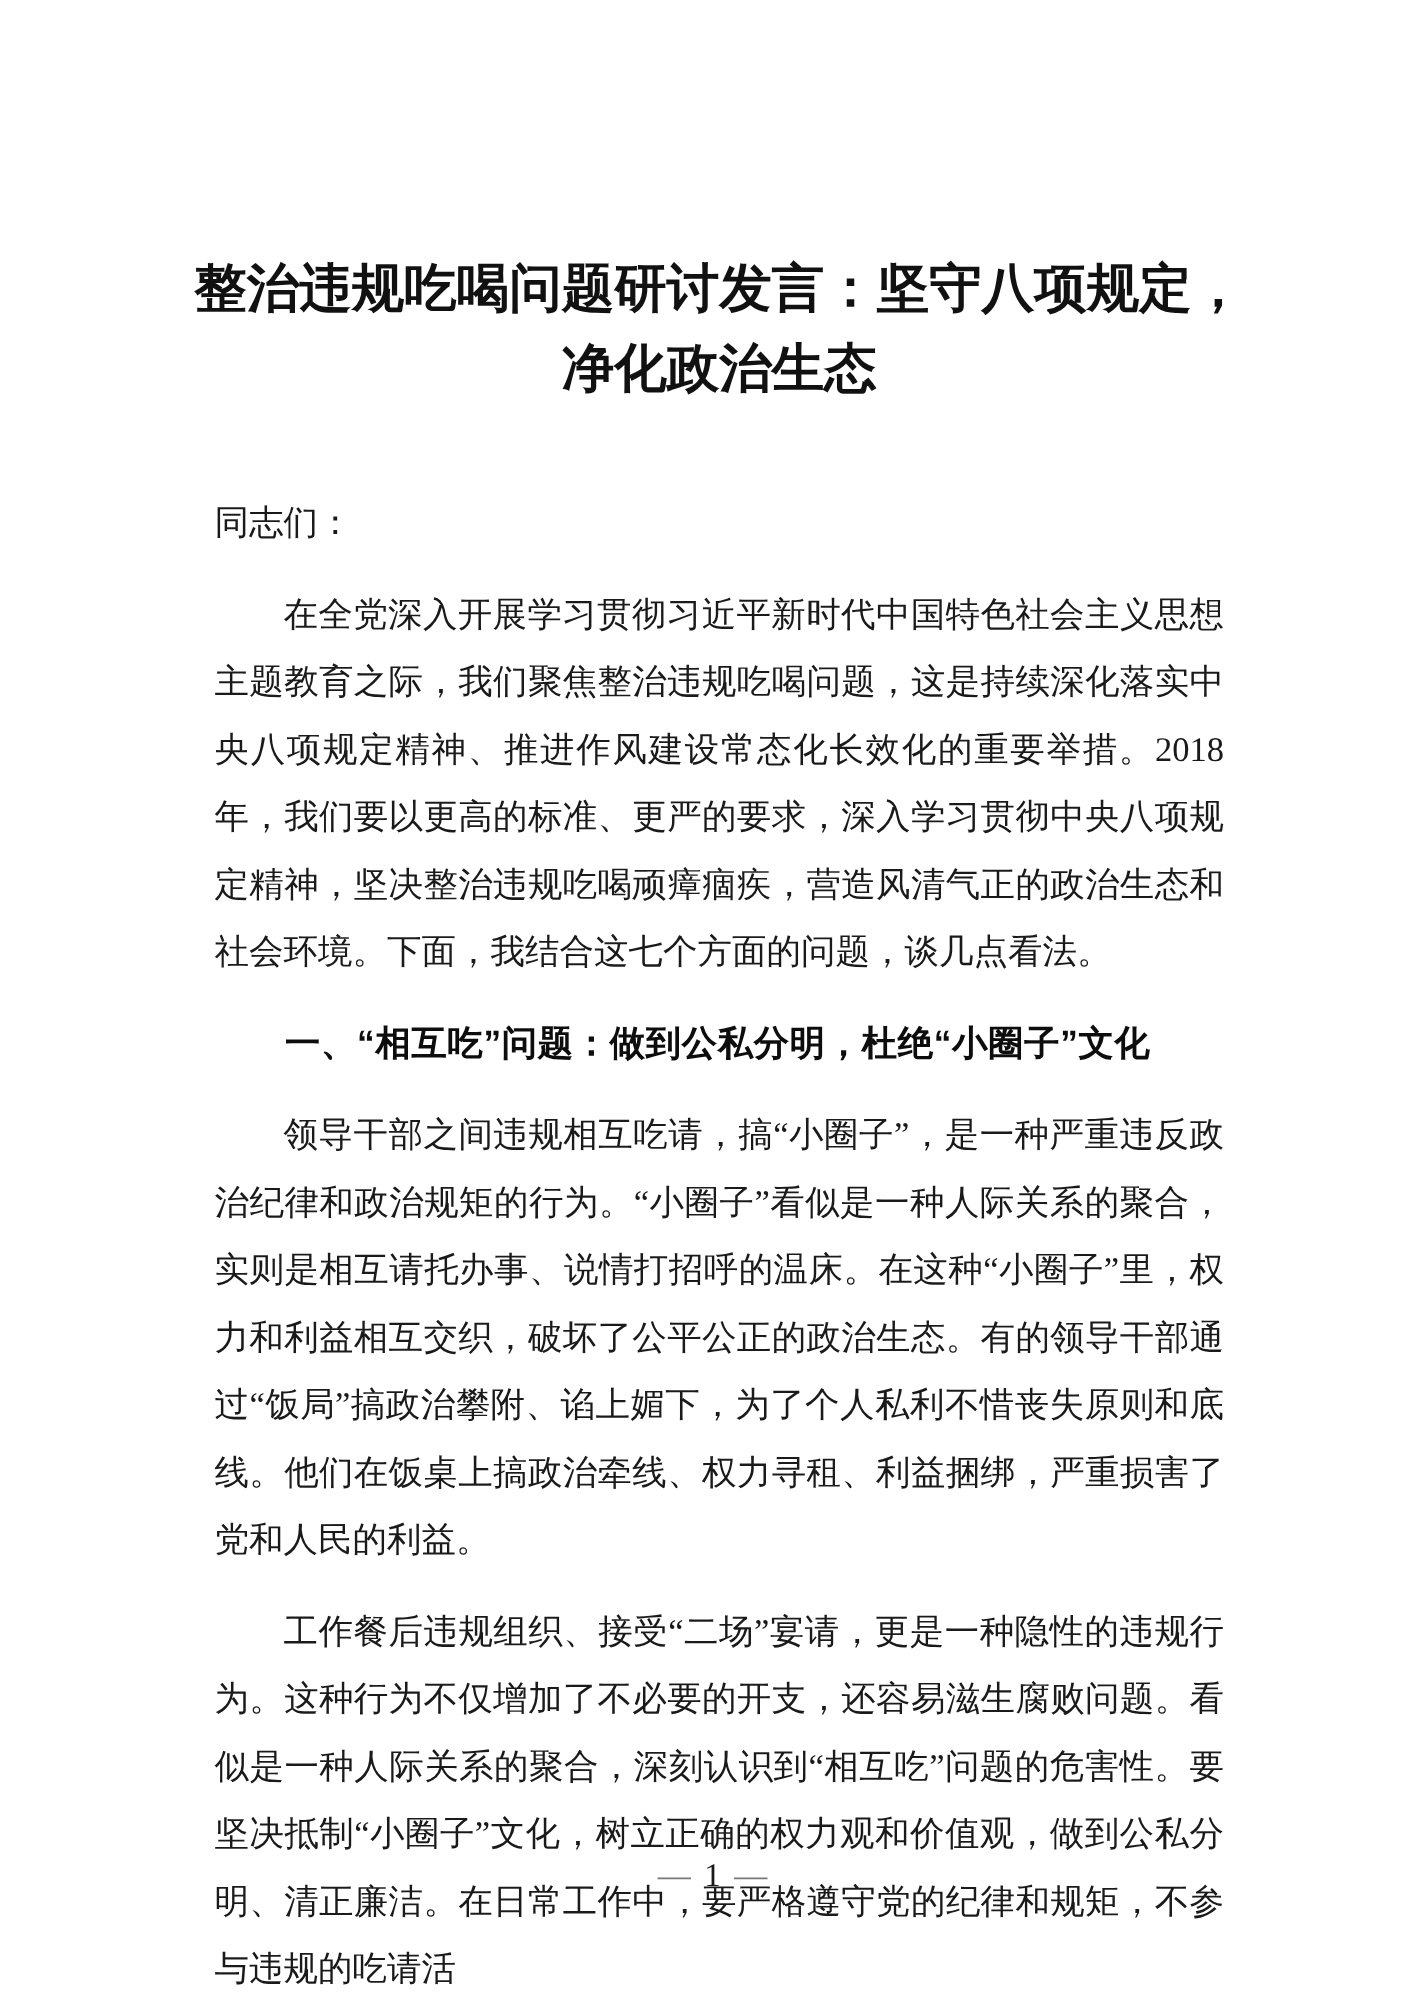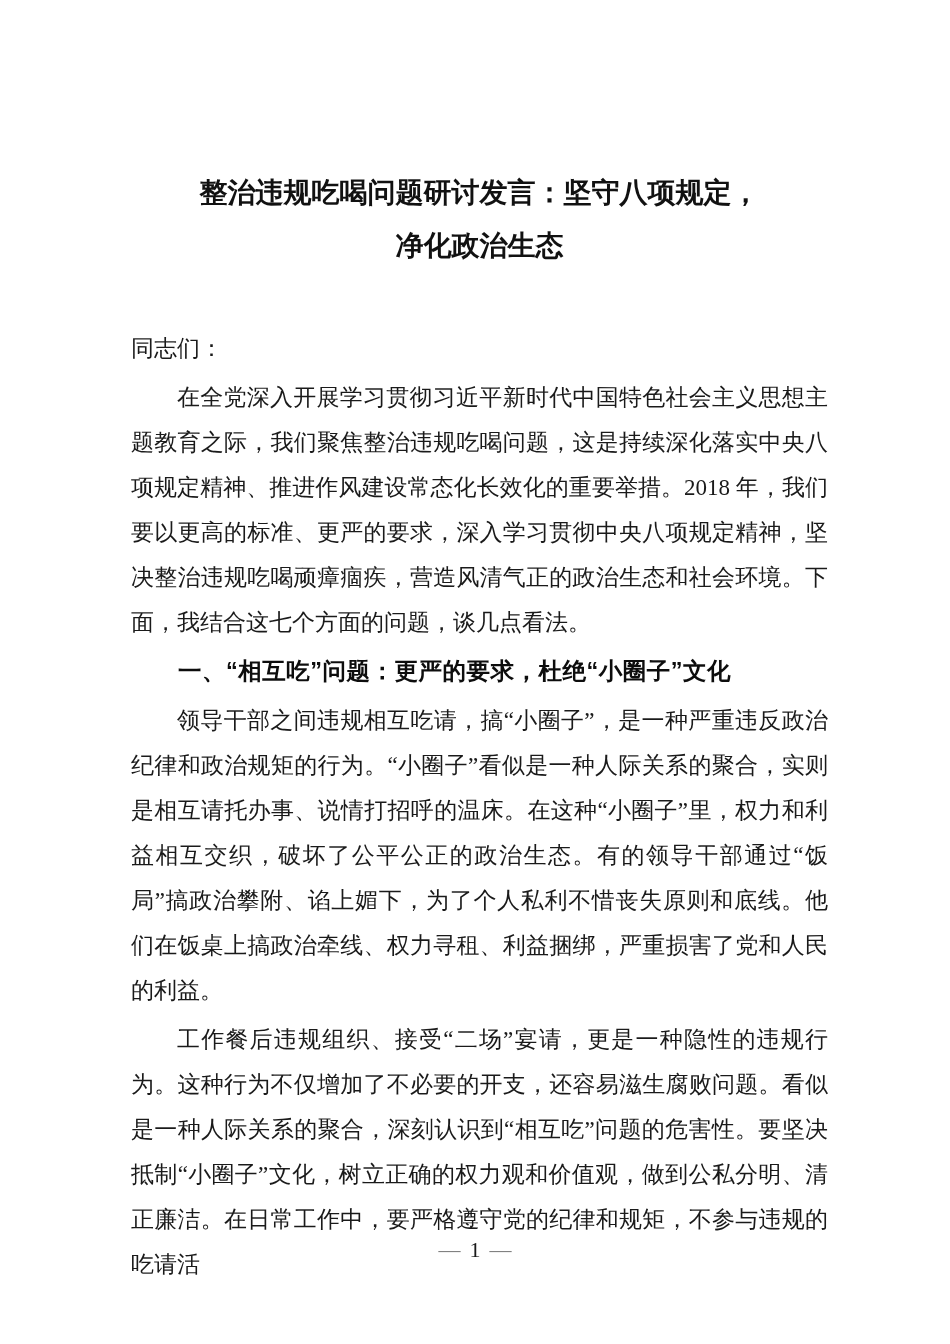--- a/index.html
+++ b/index.html
@@ -17,37 +17,37 @@
     font-family: "Liberation Serif", serif;
   }
   .content {
     position: absolute;
     left: 127px;
     top: 0;
     width: 705px;
   }
   .doc-title {
     margin-top: 166px;
-    font-size: 28px;
+    font-size: 35px;
     line-height: 53px;
     font-weight: 700;
     text-align: center;
     color: #111111;
     font-family: "Liberation Serif", serif;
   }
   .body-text {
     margin-top: 54px;
     font-size: 23px;
     line-height: 45px;
     text-align: justify;
     text-justify: inter-character;
     color: #1a1a1a;
   }
   .body-text p {
-    margin: 4px;
+    margin: 16px;
     padding: 0;
     text-indent: 2em;
   }
   .body-text p.salutation {
     text-indent: 0;
   }
   .section-heading {
     margin: 0;
     text-indent: 2em;
     font-weight: 700;
@@ -85,21 +85,21 @@
     <div class="doc-title">
       <div>整治违规吃喝问题研讨发言：坚守八项规定，</div>
       <div>净化政治生态</div>
     </div>
 
     <div class="body-text">
       <p class="salutation">同志们：</p>
 
       <p>在全党深入开展学习贯彻习近平新时代中国特色社会主义思想主题教育之际，我们聚焦整治违规吃喝问题，这是持续深化落实中央八项规定精神、推进作风建设常态化长效化的重要举措。2018 年，我们要以更高的标准、更严的要求，深入学习贯彻中央八项规定精神，坚决整治违规吃喝顽瘴痼疾，营造风清气正的政治生态和社会环境。下面，我结合这七个方面的问题，谈几点看法。</p>
 
-      <p class="section-heading">一、“相互吃”问题：更严的要求，杜绝“小圈子”文化</p>
+      <p class="section-heading">一、“相互吃”问题：做到公私分明，杜绝“小圈子”文化</p>
 
       <p>领导干部之间违规相互吃请，搞“小圈子”，是一种严重违反政治纪律和政治规矩的行为。“小圈子”看似是一种人际关系的聚合，实则是相互请托办事、说情打招呼的温床。在这种“小圈子”里，权力和利益相互交织，破坏了公平公正的政治生态。有的领导干部通过“饭局”搞政治攀附、谄上媚下，为了个人私利不惜丧失原则和底线。他们在饭桌上搞政治牵线、权力寻租、利益捆绑，严重损害了党和人民的利益。</p>
 
       <p>工作餐后违规组织、接受“二场”宴请，更是一种隐性的违规行为。这种行为不仅增加了不必要的开支，还容易滋生腐败问题。看似是一种人际关系的聚合，深刻认识到“相互吃”问题的危害性。要坚决抵制“小圈子”文化，树立正确的权力观和价值观，做到公私分明、清正廉洁。在日常工作中，要严格遵守党的纪律和规矩，不参与违规的吃请活</p>
     </div>
   </div>
 
   <div class="page-footer">
     <span class="dash">—</span><span class="num">1</span><span class="dash">—</span>
   </div>

